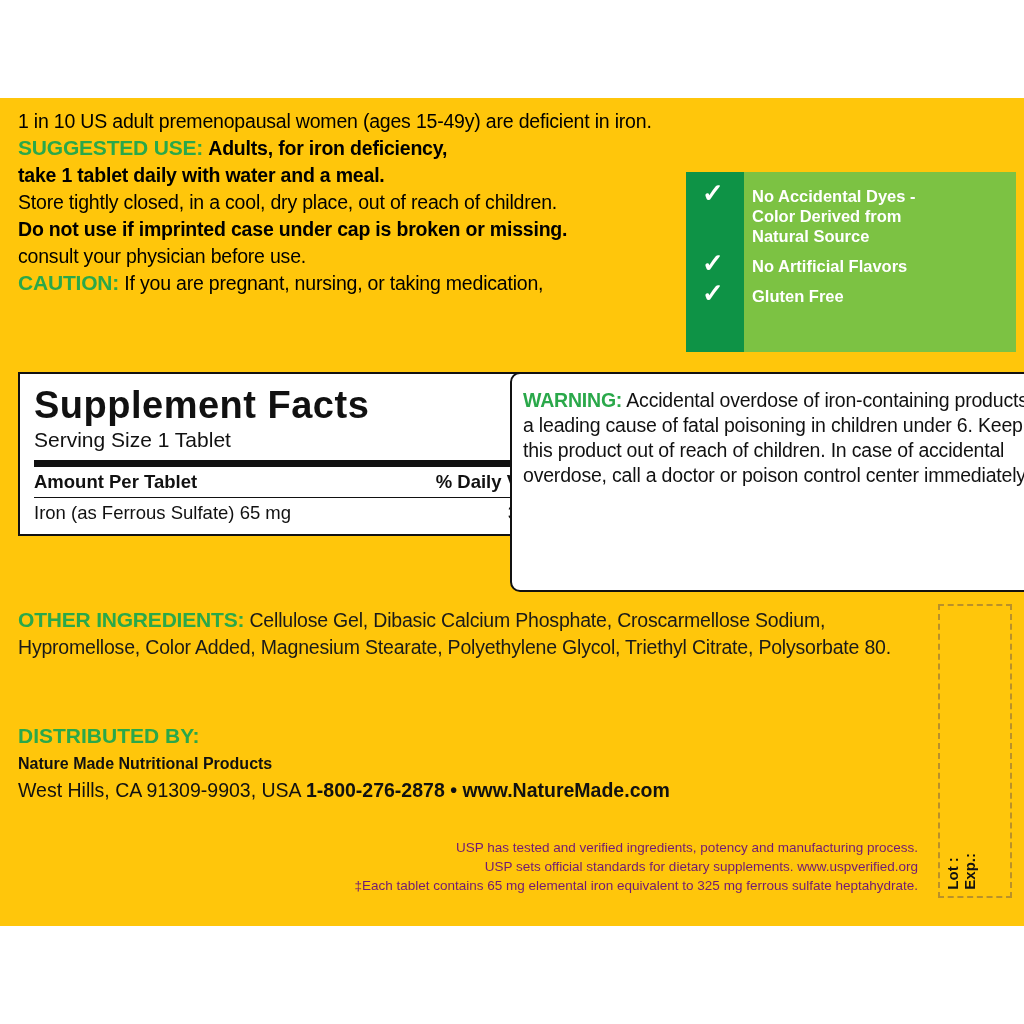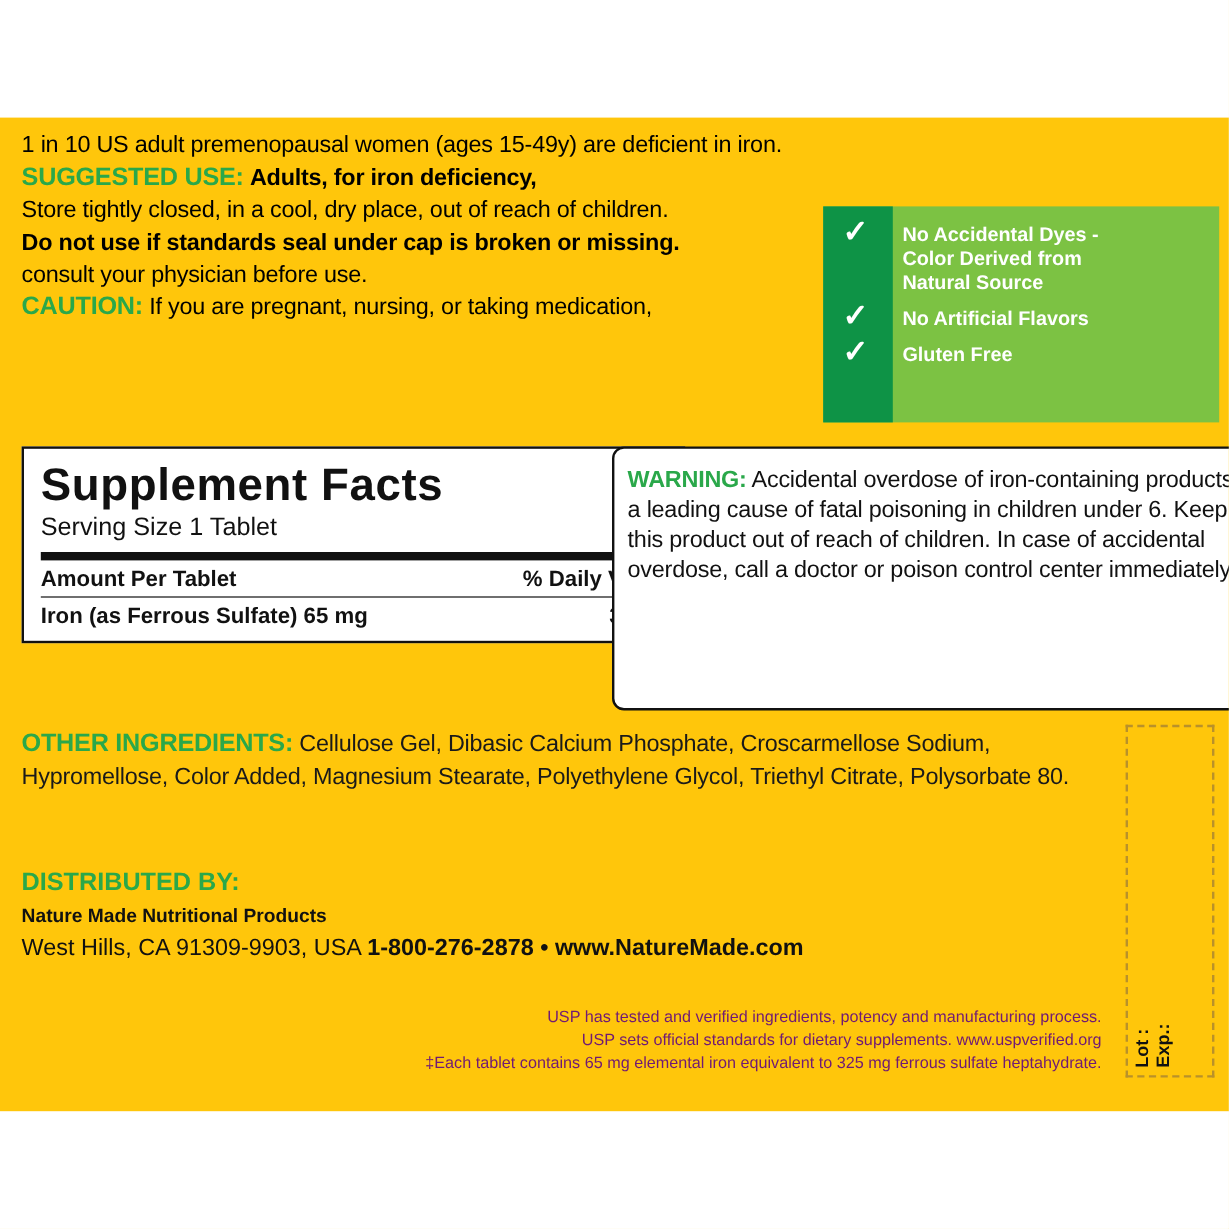--- a/index.html
+++ b/index.html
@@ -111,21 +111,20 @@
   }
   #facts .rule-thin {
     border-top: 1.5px solid #111;
     margin: 4px 0 4px 0;
   }
   #facts .row {
     display: flex;
     justify-content: space-between;
     font-size: 18.5px;
     color: #111;
-    font-weight: bold;
   }
   #facts .row.head { font-weight: bold; gap: 26px; }
   #facts .row .amount { padding-right: 2px; }
 
   
   #warning {
     position: absolute;
     left: 510px;
     top: 274px;
     width: 553px;
@@ -229,22 +228,23 @@
 <body>
 
 <div id="label">
 
   <div id="top-block">
     <p>1 in 10 US adult premenopausal women (ages 15-49y) are deficient in iron.</p>
     <p>
       <span class="lbl-green">SUGGESTED USE:</span>
       <span class="bold">Adults, for iron deficiency,</span>
     </p>
+    <p class="bold">take 1 tablet daily with water and a meal.</p>
     <p>Store tightly closed, in a cool, dry place, out of reach of children.</p>
-    <p class="bold">Do not use if standards seal under cap is broken or missing.</p>
+    <p class="bold">Do not use if imprinted case under cap is broken or missing.</p>
     <p>consult your physician before use.</p>
     <p>
       <span class="lbl-green">CAUTION:</span>
       <span>If you are pregnant, nursing, or taking medication,</span>
     </p>
   </div>
 
   <div id="claims">
     <div class="dark"></div>
     <ul>

